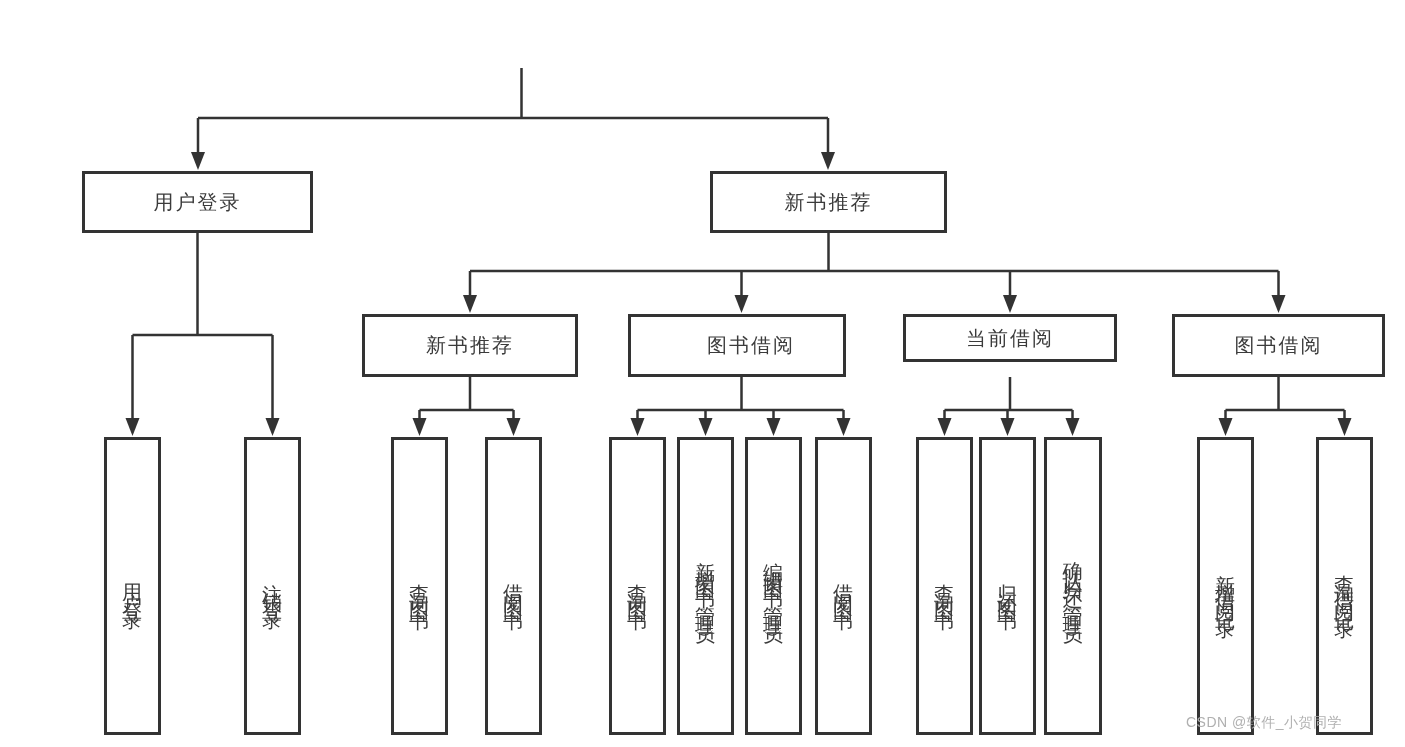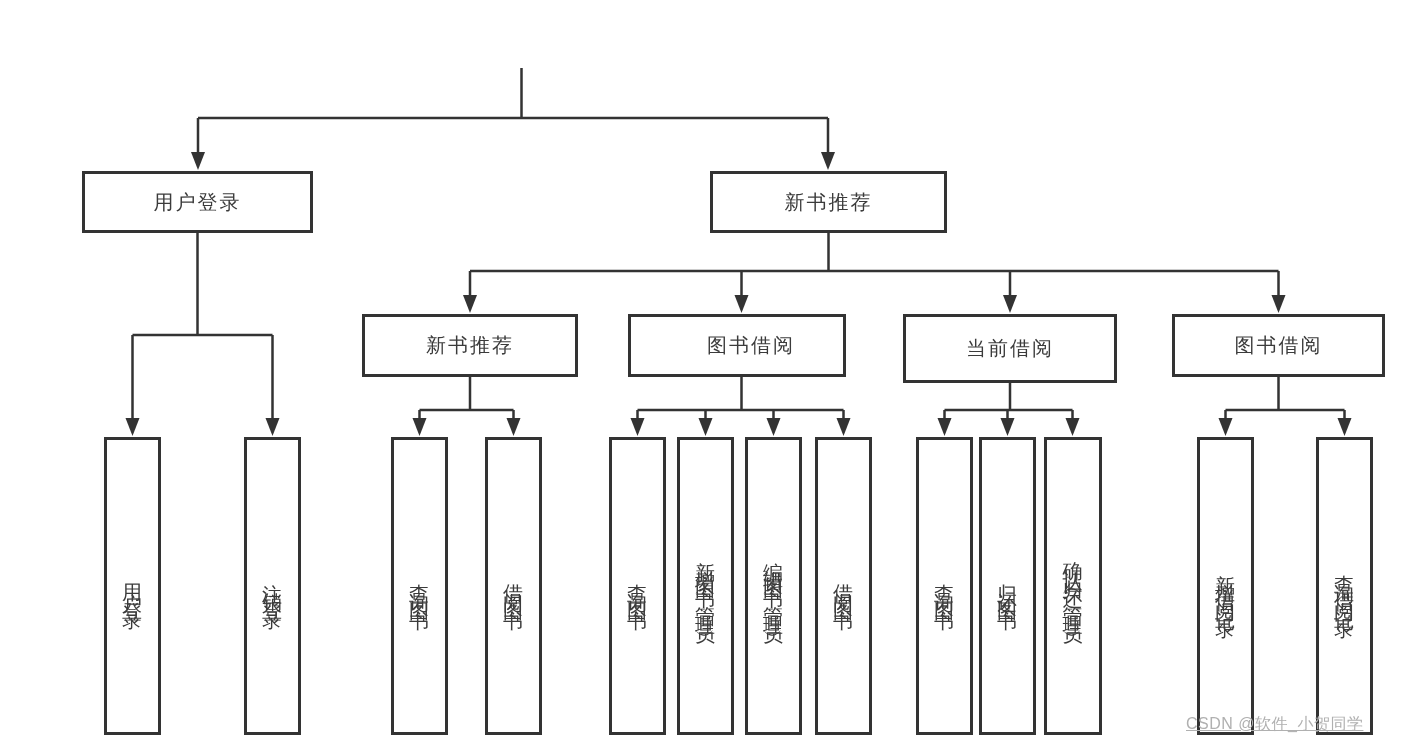--- a/index.html
+++ b/index.html
@@ -36,26 +36,25 @@
   .vtext{
     writing-mode:vertical-rl;
     text-orientation:mixed;
     letter-spacing:9px;
     line-height:1;
     font-size:20px;
   }
   .watermark{
     position:absolute;
     left:1186px;top:714px;
-    font-size:16px;
+    font-size:14px;
     letter-spacing:0.5px;
     color:var(--watermark);
     z-index:5;
     white-space:nowrap;
-    text-decoration:underline;
   }
 </style>
 </head>
 <body>
 
 <div class="canvas">
 
   <svg id="connector-svg" viewBox="0 0 1405 747" xmlns="http://www.w3.org/2000/svg">
 
     <path d="M521.5 68 L521.5 118 M198 118 L828 118 M198 118 L198 156 M828 118 L828 156"></path>
@@ -91,21 +90,21 @@
     <polygon points="1218.5,418 1232.5,418 1225.5,436"></polygon>
     <polygon points="1337.5,418 1351.5,418 1344.5,436"></polygon>
   </svg>
 
 
   <div class="box" style="left:82px;top:171px;width:231px;height:62px;">用户登录</div>
   <div class="box" style="left:710px;top:171px;width:237px;height:62px;">新书推荐</div>
 
   <div class="box" style="left:362px;top:314px;width:216px;height:63px;">新书推荐</div>
   <div class="box" style="left:628px;top:314px;width:218px;height:63px;padding-left:28px;">图书借阅</div>
-  <div class="box" style="left:903px;top:314px;width:214px;height:69px;">当前借阅</div>
+  <div class="box" style="left:903px;top:314px;width:214px;height:48px;">当前借阅</div>
   <div class="box" style="left:1172px;top:314px;width:213px;height:63px;">图书借阅</div>
 
   <div class="box leaf" style="left:104px;top:437px;width:57px;height:298px;">
     <span class="vtext">用户登录</span>
   </div>
   <div class="box leaf" style="left:244px;top:437px;width:57px;height:298px;">
     <span class="vtext">注销登录</span>
   </div>
 
   <div class="box leaf" style="left:391px;top:437px;width:57px;height:298px;">

